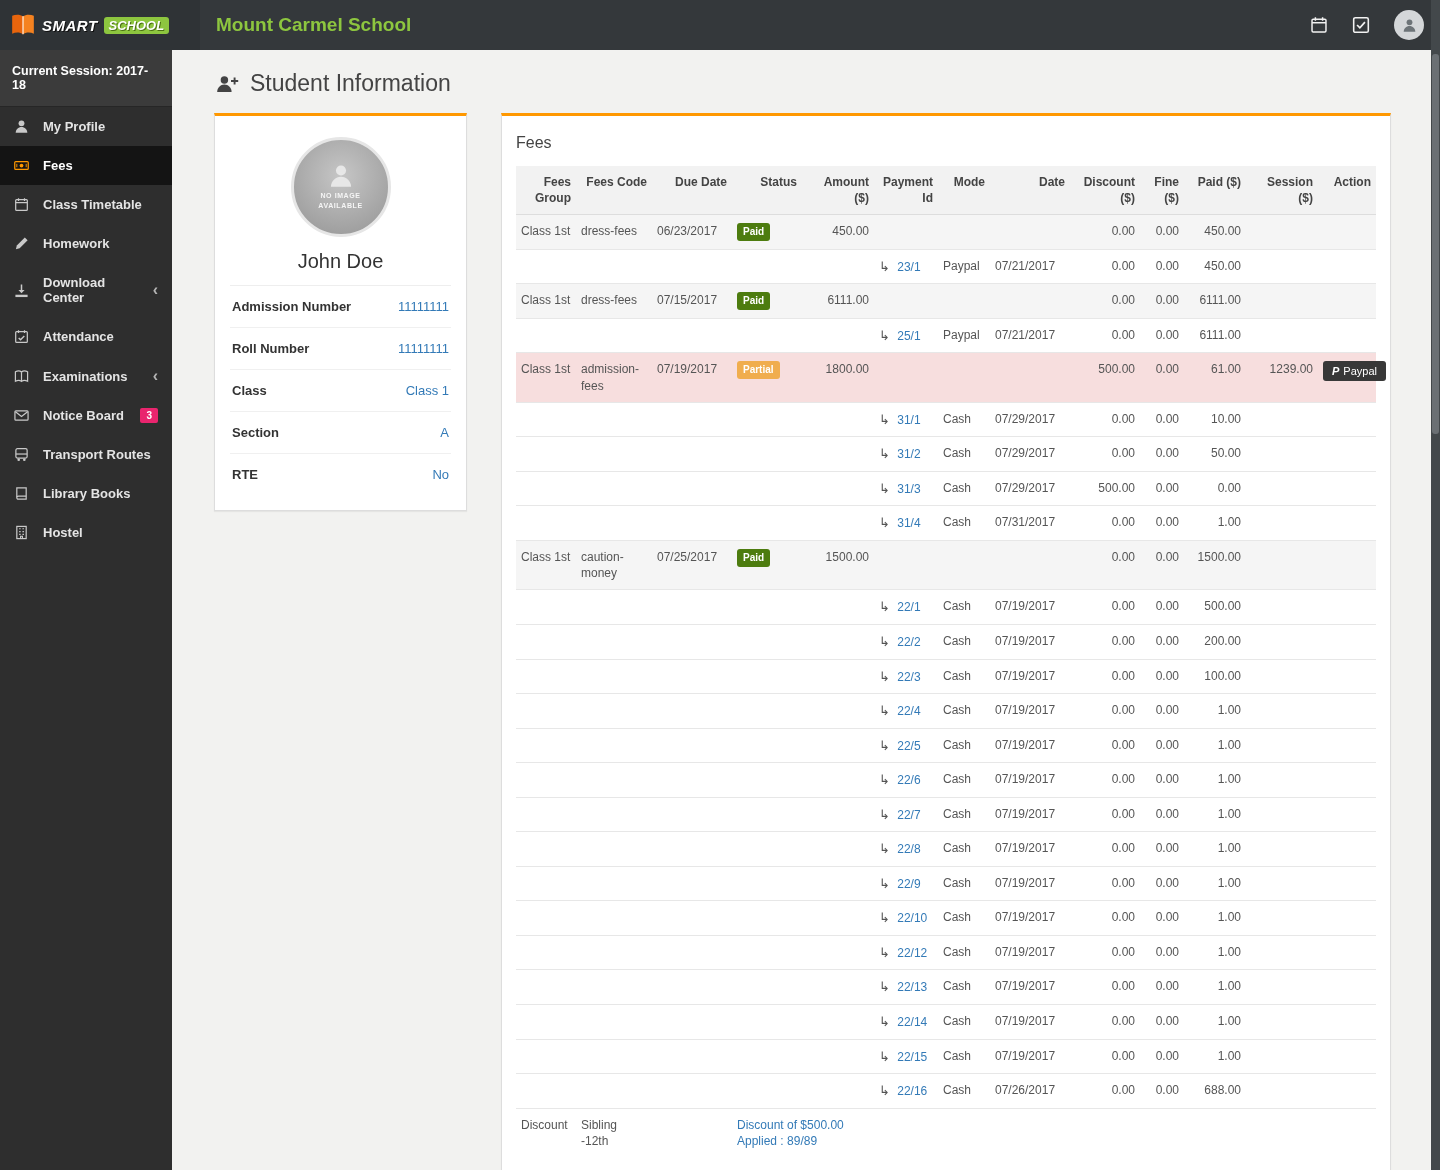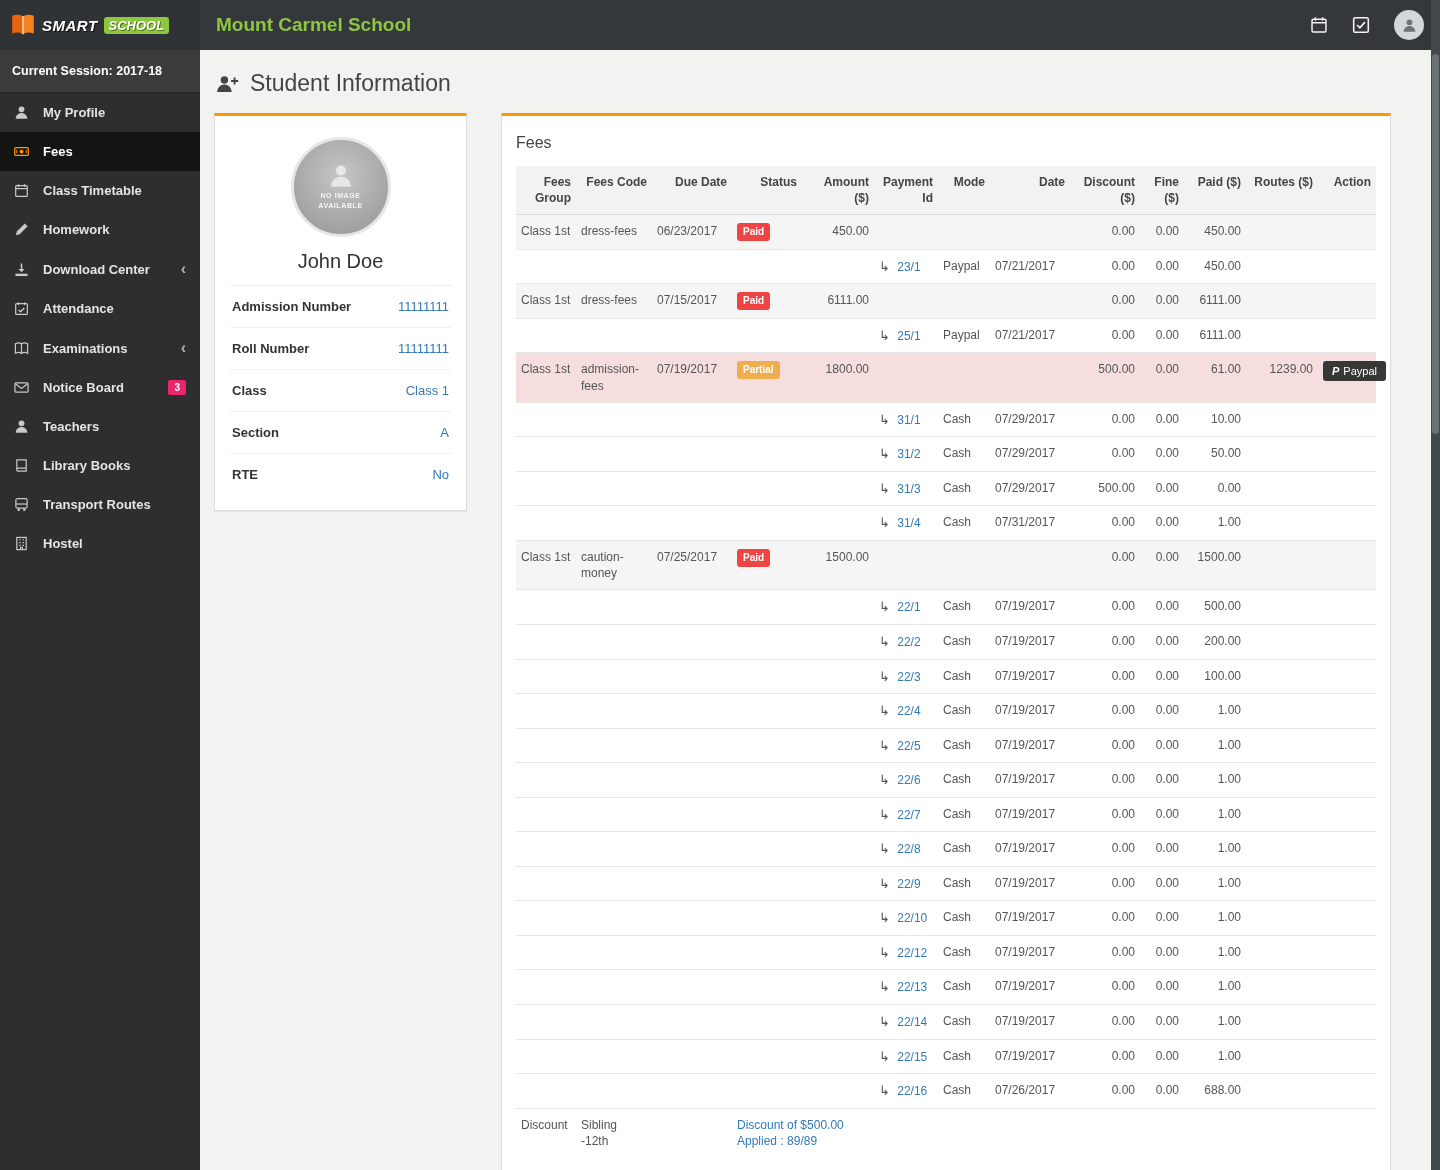--- a/index.html
+++ b/index.html
@@ -13,21 +13,21 @@
   .logo-smart { color:#fff; font-weight:bold; font-style:italic; font-size:15px; letter-spacing:.5px; text-shadow:1px 1px 0 #111; }
   .logo-school { color:#fff; font-weight:bold; font-style:italic; font-size:13px; background:#8dc63f; border-radius:3px; padding:1px 5px; text-shadow:1px 1px 0 #4c7015; }
   .school-name { margin-left:16px; color:#8dc63f; font-size:19px; font-weight:bold; }
   .topbar-right { margin-left:auto; display:flex; align-items:center; gap:24px; padding-right:16px; color:#fff; }
   .tb-icon { display:inline-flex; cursor:pointer; color:#f2f2f2; }
   .tb-icon svg { width:18px; height:18px; fill:currentColor; }
   .avatar { width:30px; height:30px; border-radius:50%; background:#d4d7d9; display:flex; align-items:center; justify-content:center; cursor:pointer; color:#6d7478; }
   .avatar svg { width:15px; height:15px; fill:currentColor; }
 
   
-  .sidebar { position:absolute; top:50px; left:0; width:200px; height:1120px; background:#2e2e2e; }
+  .sidebar { position:absolute; top:50px; left:0; width:172px; height:1120px; background:#2e2e2e; }
   .session { background:#3b3b3b; color:#fff; font-size:12.5px; font-weight:bold; padding:14px 12px; border-bottom:1px solid #262626; }
   .side-item { display:flex; align-items:center; gap:14px; padding:12px 14px; font-size:13px; font-weight:bold; color:#e4e4e4; cursor:pointer; }
   .side-item .si-icon { width:15px; height:15px; color:#c9c9c9; fill:currentColor; flex:none; }
   .side-item.active { background:#141414; color:#fff; }
   .side-item.active .si-icon { color:#ff9800; }
   .si-chevron { margin-left:auto; color:#b5b5b5; font-size:16px; line-height:1; }
   .si-badge { margin-left:auto; background:#e9256e; color:#fff; font-size:10px; font-weight:bold; padding:2px 6px; border-radius:2px; }
 
   
   .main { position:absolute; left:200px; top:50px; width:1205px; height:1120px; }
@@ -54,21 +54,21 @@
   table { width:100%; border-collapse:collapse; table-layout:fixed; font-size:12px; color:#555; }
   thead th { background:#f2f2f2; text-align:right; font-weight:bold; color:#444; padding:8px 5px; vertical-align:top; border-bottom:1px solid #ddd; line-height:1.35; }
   th.r { text-align:right; }
   tbody td { padding:8px 5px; border-top:1px solid #e7e7e7; vertical-align:top; word-wrap:break-word; line-height:1.35; }
   td.r { text-align:right; }
   tr.row-fee td { background:#f5f5f5; }
   tr.row-fee.hl td { background:#f7dede; }
   tr.row-payment td { background:#fff; }
   tr.row-discount td { background:#fff; }
   .badge { display:inline-block; color:#fff; font-size:10px; font-weight:bold; padding:2px 6px; border-radius:3px; }
-  .badge.paid { background:#ef4444; }
+  .badge.paid { background:#4d7c0f; }
   .badge.partial { background:#f0ad4e; }
   .plink { color:#337ab7; text-decoration:none; cursor:pointer; }
   .arrow { color:#555; margin-right:4px; font-size:13px; }
   .paypal-btn { background:#383838; color:#fff; border:none; border-radius:3px; font-size:11px; padding:4px 9px; cursor:pointer; font-family:inherit; display:inline-flex; align-items:center; gap:4px; }
   .pp-p { font-weight:bold; font-style:italic; }
   .d-blue { color:#337ab7; }
 
   
   .scrollbar { position:absolute; right:0; top:0; width:9px; height:1170px; background:#43484b; z-index:30; }
   .scroll-thumb { position:absolute; top:54px; left:1px; width:7px; height:380px; background:#6b7074; border-radius:3px; }
@@ -221,35 +221,29 @@
       </div>
       <div class="side-item">
         <svg class="si-icon">
           <use href="#i-envelope"></use>
         </svg>
         <span class="si-label">Notice Board</span>
         <span class="si-badge">3</span>
       </div>
       <div class="side-item">
         <svg class="si-icon">
-          <use href="#i-user"></use>
-        </svg>
-        <span class="si-label">Teachers</span>
+          <use href="#i-bus"></use>
+        </svg>
+        <span class="si-label">Transport Routes</span>
       </div>
       <div class="side-item">
         <svg class="si-icon">
           <use href="#i-book"></use>
         </svg>
         <span class="si-label">Library Books</span>
-      </div>
-      <div class="side-item">
-        <svg class="si-icon">
-          <use href="#i-bus"></use>
-        </svg>
-        <span class="si-label">Transport Routes</span>
       </div>
       <div class="side-item">
         <svg class="si-icon">
           <use href="#i-building"></use>
         </svg>
         <span class="si-label">Hostel</span>
       </div>
     </nav>
 </aside>
 
@@ -319,21 +313,21 @@
               <th>Fees Code</th>
               <th>Due Date</th>
               <th>Status</th>
               <th class="r">Amount ($)</th>
               <th>Payment Id</th>
               <th>Mode</th>
               <th>Date</th>
               <th class="r">Discount ($)</th>
               <th class="r">Fine ($)</th>
               <th class="r">Paid ($)</th>
-              <th class="r">Routes ($)</th>
+              <th class="r">Session ($)</th>
               <th class="r">Action</th>
             </tr>
         </thead>
         <tbody>
             <tr class="row-fee">
               <td>Class 1st</td>
               <td>dress-fees</td>
               <td>06/23/2017</td>
               <td><span class="badge paid">Paid</span></td>
               <td class="r">450.00</td>

